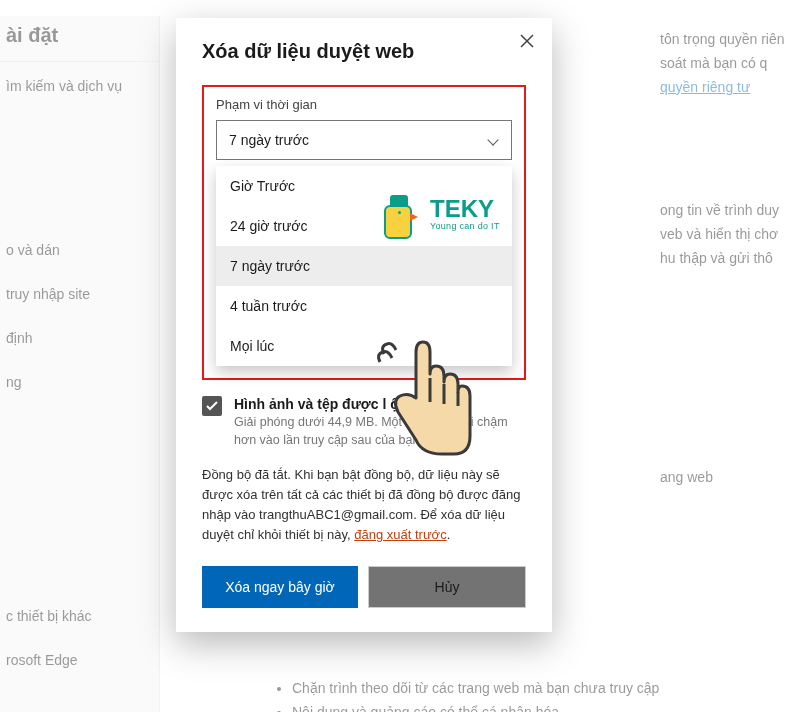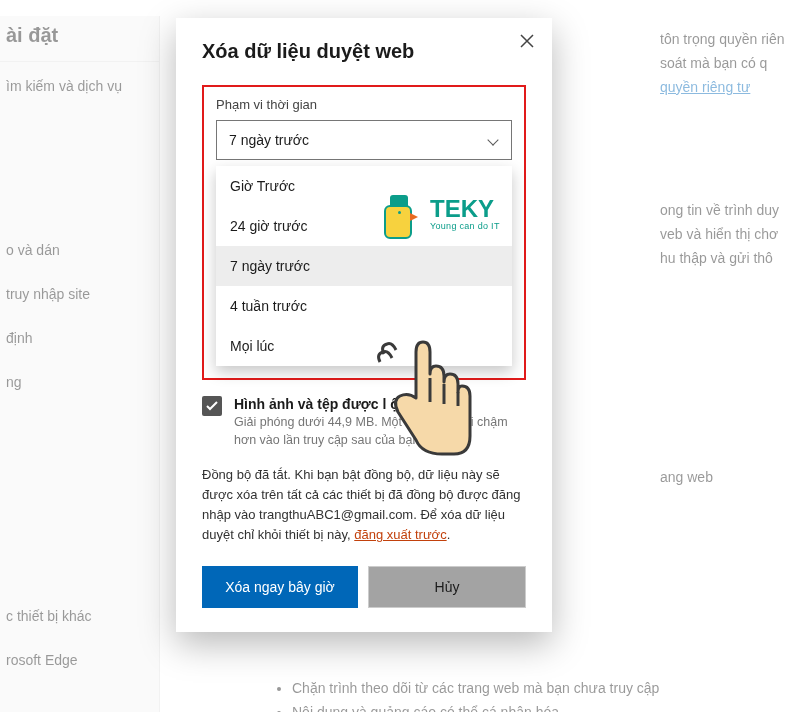--- a/index.html
+++ b/index.html
@@ -26,21 +26,21 @@
 .dropdown .opt.sel{background:#ededed;}
 .check-row{display:flex;gap:12px;margin-top:6px;}
 .chk{width:20px;height:20px;background:#555;color:#fff;font-size:14px;display:flex;align-items:center;justify-content:center;flex-shrink:0;border-radius:2px;}
 .chk-label{font-size:14px;font-weight:600;}
 .chk-desc{font-size:12.5px;color:#767676;line-height:1.4;margin-top:2px;}
 .sync-note{font-size:13px;color:#323232;line-height:1.55;margin-top:16px;}
 .sync-note .link{color:#c2410c;}
 .btn-row{display:flex;gap:10px;margin-top:20px;}
 .btn{flex:1;height:42px;display:flex;align-items:center;justify-content:center;font-size:14px;cursor:pointer;}
 .btn.primary{background:#0067b8;color:#fff;}
-.btn.secondary{background:#a3a3a3;color:#1b1b1b;border:1px solid #ccc;}
+.btn.secondary{background:#737373;color:#1b1b1b;border:1px solid #ccc;}
 .cursor-hand{position:absolute;left:370px;top:340px;width:110px;height:130px;pointer-events:none;}
 .teky{position:absolute;left:380px;top:195px;display:flex;align-items:flex-start;gap:12px;}
 .teky-text{font-weight:700;color:#0b9d8a;font-size:24px;}
 .teky-sub{font-size:9px;color:#0b9d8a;letter-spacing:0.3px;margin-top:-2px;}
 .bird{width:38px;height:44px;position:relative;}
 .bird .body{width:28px;height:34px;background:#f7d23e;border:2px solid #0b9d8a;border-radius:6px;position:absolute;bottom:0;left:4px;}
 .bird .head{width:18px;height:14px;background:#0b9d8a;border-radius:3px;position:absolute;top:0;left:10px;}
 .bird .eye{width:3px;height:3px;background:#0b9d8a;border-radius:50%;position:absolute;top:16px;left:18px;}
 .bird .beak{width:0;height:0;border-top:4px solid transparent;border-bottom:4px solid transparent;border-left:8px solid #e86a1f;position:absolute;top:18px;left:30px;}
 .right-text{position:absolute;left:660px;top:28px;font-size:14px;line-height:1.7;}

